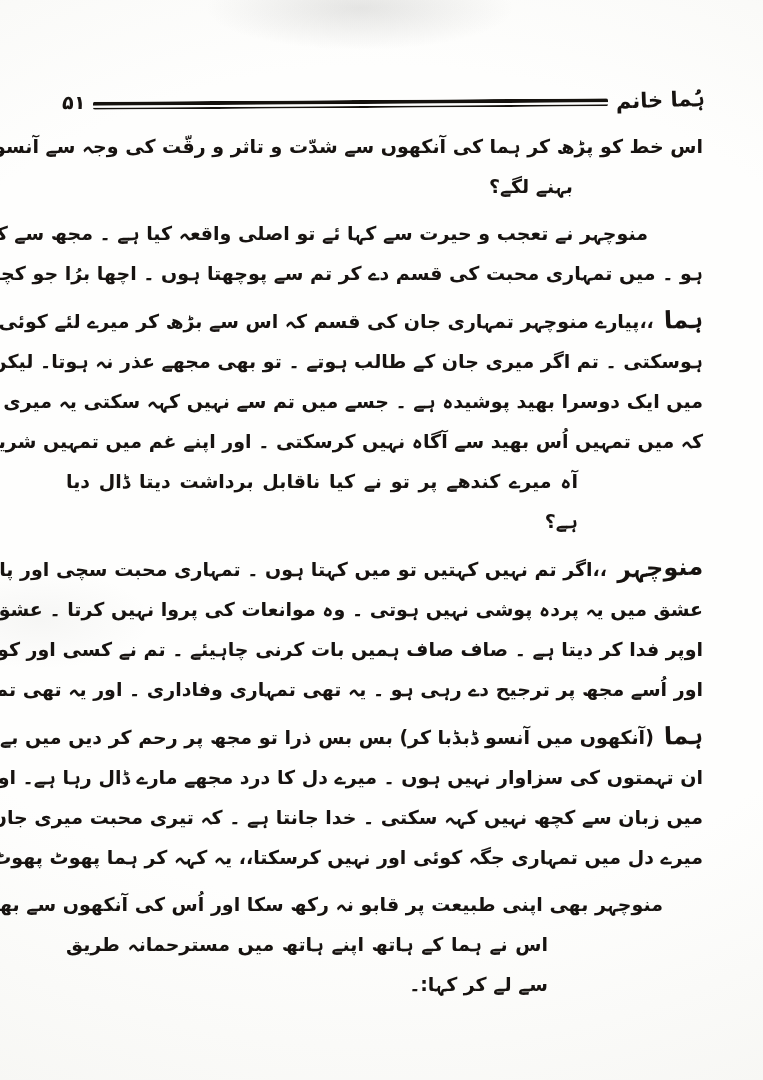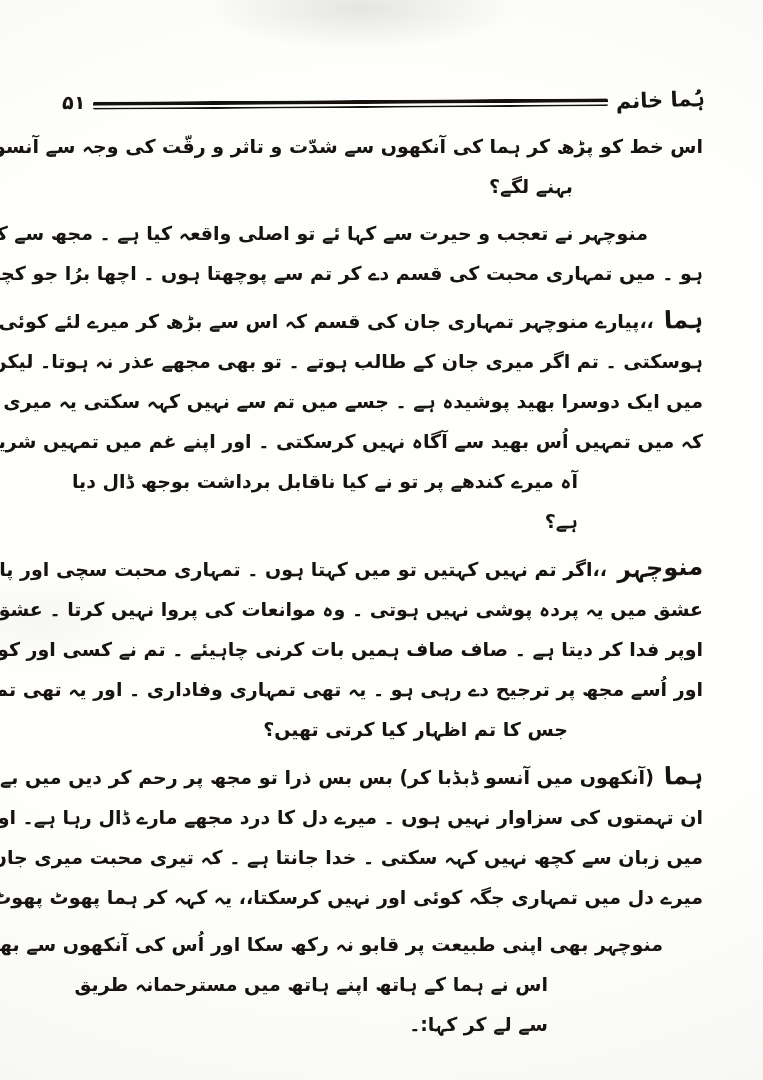--- a/index.html
+++ b/index.html
@@ -73,21 +73,20 @@
   .line {
     display: block;
     text-align: justify;
     text-align-last: justify;
     white-space: nowrap;
     letter-spacing: 0.2px;
   }
 
   
   .line.short {
-    text-align: right;
     text-align-last: right;
     white-space: normal;
   }
   .off-130 { padding-right: 130px; }
   .off-135 { padding-right: 135px; }
   .off-125 { padding-right: 125px; }
   .off-155 { padding-right: 155px; }
 
   
   .indent-55 { padding-right: 55px; }
@@ -122,29 +121,28 @@
     <div class="para">
       <span class="line indent-55">منوچہر نے تعجب و حیرت سے کہا ئے تو اصلی واقعہ کیا ہے ۔ مجھ سے کیوں چھپا رہی</span>
       <span class="line">ہو ۔ میں تمہاری محبت کی قسم دے کر تم سے پوچھتا ہوں ۔ اچھا برُا جو کچھ ہو مجھ سے کہو</span>
     </div>
 
     <div class="para">
       <span class="line"><span class="speaker">ہما</span><span>،،پیارے منوچہر تمہاری جان کی قسم کہ اس سے بڑھ کر میرے لئے کوئی قسم نہیں</span></span>
       <span class="line">ہوسکتی ۔ تم اگر میری جان کے طالب ہوتے ۔ تو بھی مجھے عذر نہ ہوتا۔ لیکن اس واقعہ</span>
       <span class="line">میں ایک دوسرا بھید پوشیدہ ہے ۔ جسے میں تم سے نہیں کہہ سکتی یہ میری بدبختی ہے</span>
       <span class="line">کہ میں تمہیں اُس بھید سے آگاہ نہیں کرسکتی ۔ اور اپنے غم میں تمہیں شریک نہیں کرسکتی ۔</span>
-      <span class="line short off-125">آہ میرے کندھے پر تو نے کیا ناقابل برداشت بوجھ ڈال دیا ہے؟</span>
+      <span class="line short off-125">آہ میرے کندھے پر تو نے کیا ناقابل برداشت دیتا ڈال دیا ہے؟</span>
     </div>
 
     <div class="para">
       <span class="line"><span class="speaker">منوچہر</span><span>،،اگر تم نہیں کہتیں تو میں کہتا ہوں ۔ تمہاری محبت سچی اور پائدار نہ تھی</span></span>
       <span class="line">عشق میں یہ پردہ پوشی نہیں ہوتی ۔ وہ موانعات کی پروا نہیں کرتا ۔ عشق ہر چیز اپنے</span>
       <span class="line">اوپر فدا کر دیتا ہے ۔ صاف صاف ہمیں بات کرنی چاہیئے ۔ تم نے کسی اور کو پسند کیا ہے</span>
       <span class="line">اور اُسے مجھ پر ترجیح دے رہی ہو ۔ یہ تھی تمہاری وفاداری ۔ اور یہ تھی تمہاری اعتبار</span>
-      <span class="line short off-135">جس کا تم اظہار کیا کرتی تھیں؟</span>
     </div>
 
     <div class="para">
       <span class="line"><span class="speaker">ہما</span><span>(آنکھوں میں آنسو ڈبڈبا کر) بس بس ذرا تو مجھ پر رحم کر دیں میں بے گناہ ہوں اور</span></span>
       <span class="line">ان تہمتوں کی سزاوار نہیں ہوں ۔ میرے دل کا درد مجھے مارے ڈال رہا ہے۔ اور</span>
       <span class="line">میں زبان سے کچھ نہیں کہہ سکتی ۔ خدا جانتا ہے ۔ کہ تیری محبت میری جان کے ساتھ ہے</span>
       <span class="line">میرے دل میں تمہاری جگہ کوئی اور نہیں کرسکتا،، یہ کہہ کر ہما پھوٹ پھوٹ کر رونے لگی</span>
     </div>
 
     <div class="para">

